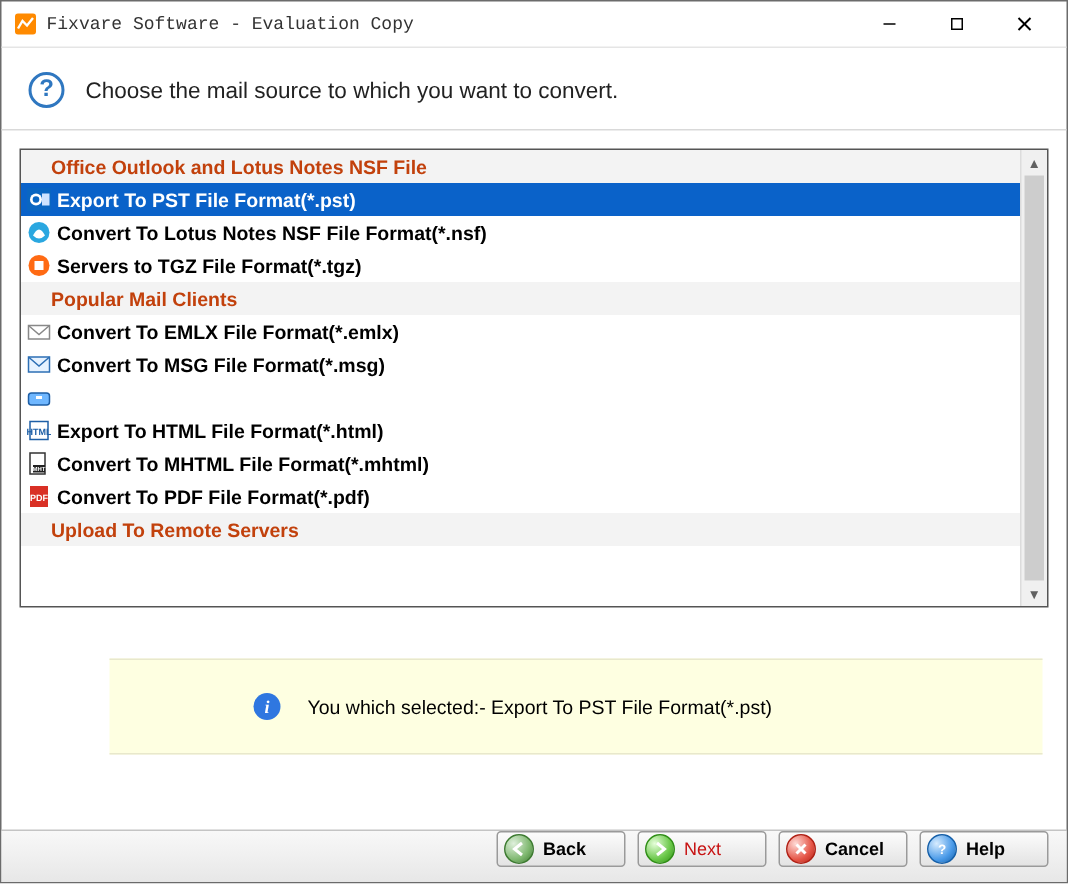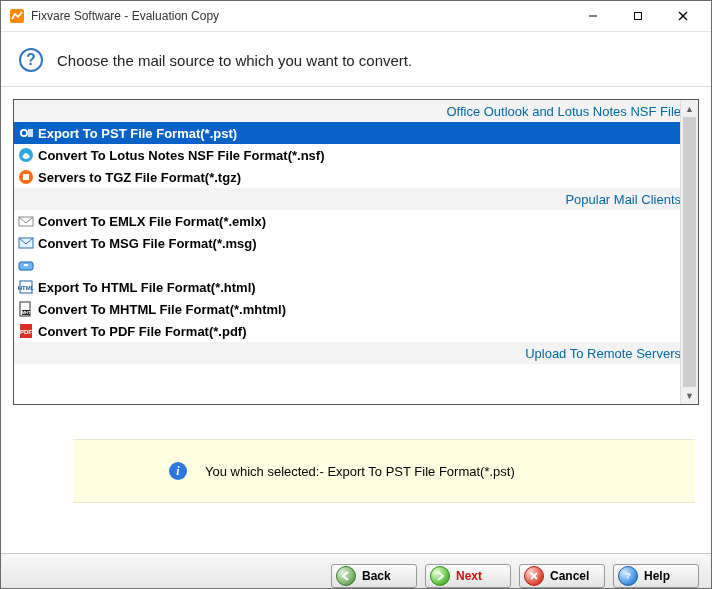--- a/index.html
+++ b/index.html
@@ -19,20 +19,21 @@
     display: flex;
     flex-direction: column;
     position: relative;
   }
   .titlebar {
     height: 30px;
     display: flex;
     align-items: center;
     padding: 0 6px 0 8px;
     border-bottom: 1px solid #e5e5e5;
+    font-family: Liberation Mono, monospace;
   }
   .titlebar .app-icon {
     width: 16px; height: 16px;
     margin-right: 6px;
     display: inline-flex; align-items: center; justify-content: center;
   }
   .titlebar .title {
     font-size: 12px;
     color: #333;
   }
@@ -124,24 +125,23 @@
     padding-left: 4px;
     font-size: 13px;
     font-weight: 700;
     color: #000;
     white-space: nowrap;
     overflow: hidden;
   }
   .row.header {
     background: #f3f3f3;
     padding-left: 20px;
-    font-weight: 400;
+    font-weight: 700;
     font-size: 13px;
-    color: #0369a1;
-    justify-content: flex-end;
+    color: #c2410c;
   }
   .row.selected {
     background: #0a62c9;
     color: #fff;
   }
   .row .icon {
     width: 16px; height: 16px;
     margin-right: 4px;
     display: inline-flex; align-items: center; justify-content: center;
     flex: 0 0 16px;
@@ -172,21 +172,21 @@
     font-size: 12px;
     font-family: Georgia, serif;
     flex: 0 0 18px;
   }
 
   .footer {
     height: 34px;
     border-top: 1px solid #c4c4c4;
     background: linear-gradient(#f8f8f8, #e7e7e7);
     display: flex;
-    align-items: flex-end;
+    align-items: flex-start;
     justify-content: flex-end;
     padding: 0 12px;
     gap: 8px;
   }
   .btn {
     height: 24px;
     min-width: 86px;
     background: linear-gradient(#fcfcfc, #e3e3e3);
     border: 1px solid #9a9a9a;
     border-radius: 3px;
@@ -205,21 +205,21 @@
     display: inline-flex; align-items: center; justify-content: center;
     font-size: 11px;
     color: #fff;
     flex: 0 0 18px;
   }
   .btn-back .bicon { background: radial-gradient(circle at 30% 30%, #dff0dc, #7fb870 60%, #3c7a30); border:1px solid #3c7a30;}
   .btn-next .bicon { background: radial-gradient(circle at 30% 30%, #e6ffda, #69c748 60%, #2f8e16); border:1px solid #2f8e16;}
   .btn-cancel .bicon { background: radial-gradient(circle at 30% 30%, #ffdad6, #e55648 60%, #b02015); border:1px solid #b02015;}
   .btn-help .bicon { background: radial-gradient(circle at 30% 30%, #d7ecff, #4a9ae8 60%, #155fa8); border:1px solid #155fa8;}
   .btn-next { color: #c71313; }
-  .btn-next .btxt { font-weight: 700; }
+  .btn-next .btxt { font-weight: 400; }
 
   
   svg { display: block; }
 </style>
 </head>
 <body>
 
 <div class="window">
 
   <div class="titlebar">

